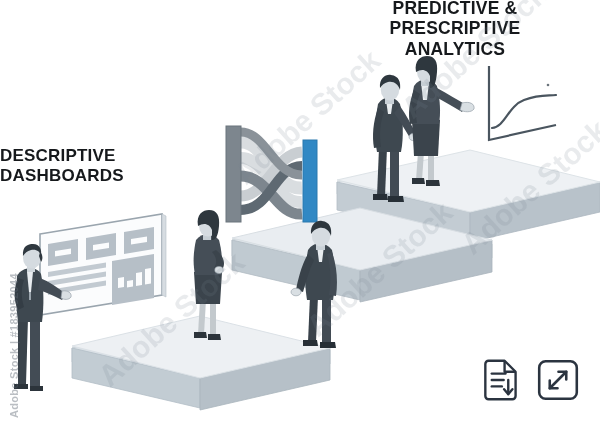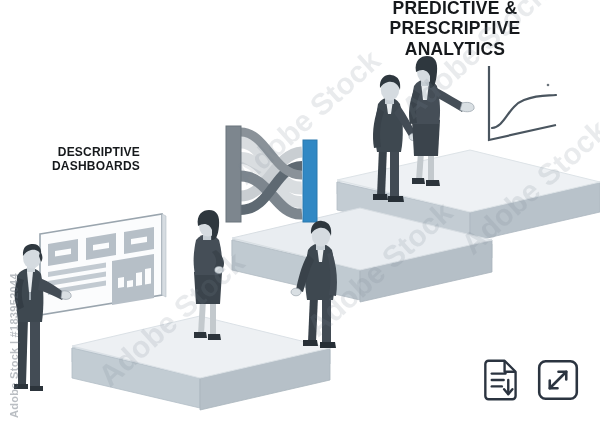--- a/index.html
+++ b/index.html
@@ -19,21 +19,21 @@
     font-family:"Liberation Sans", sans-serif;
     font-weight:700;
     color:#16191c;
     letter-spacing:.2px;
     line-height:1.16;
     white-space:pre-line;
     text-align:center;
   }
   #label-descriptive{
     left:0px; top:146px; width:140px;
-    font-size:12px; text-align:right;
+    font-size:17px; text-align:left;
   }
   #label-attribution{
     left:168px; top:66px; width:164px;
     font-size:17.5px;
   }
   #label-predictive{
     left:372px; top:-2px; width:166px;
     font-size:17.5px;
   }
 

